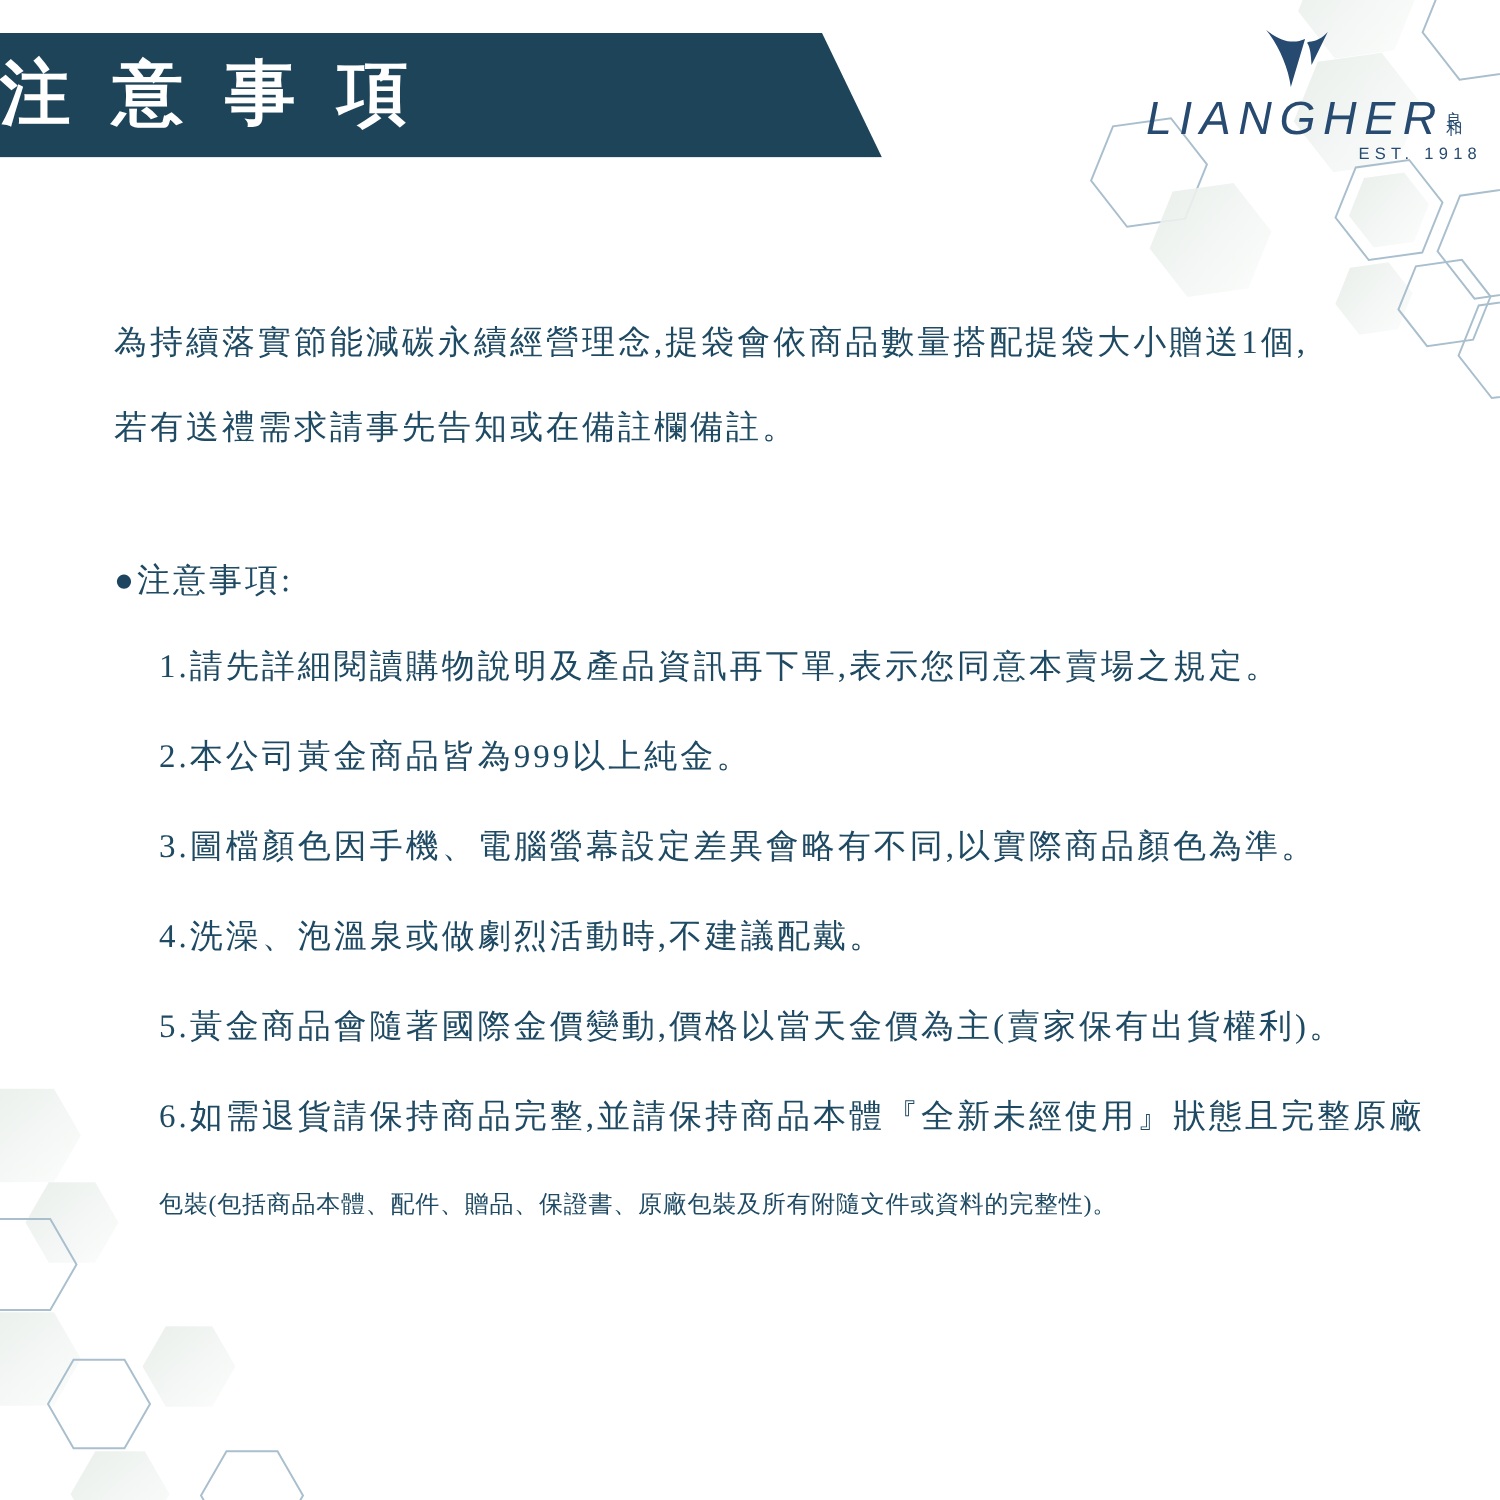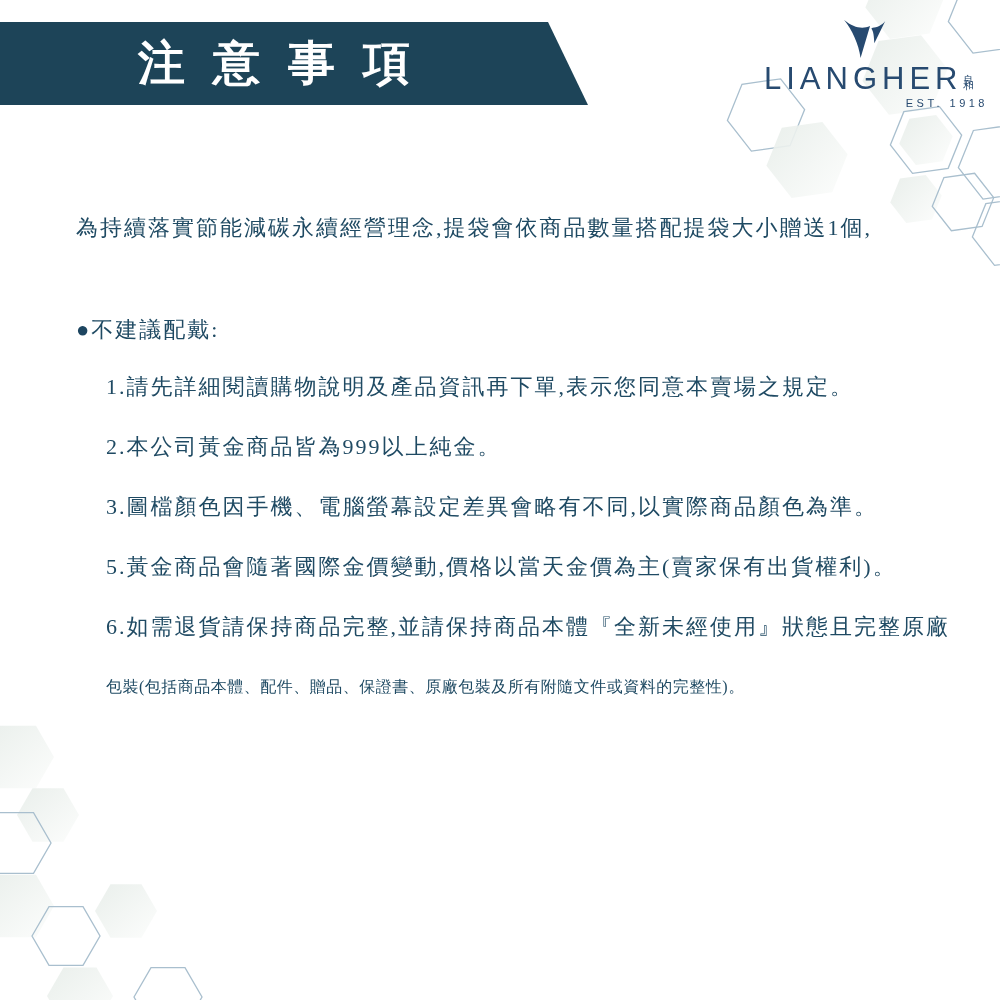--- a/index.html
+++ b/index.html
@@ -13,32 +13,32 @@
   svg.hexes polygon.o { fill:none; stroke:#a9bfce; stroke-width:1.3; }
   svg.hexes polygon.f { fill:url(#hexg); stroke:none; opacity:.9; }
 
   
   .banner {
     position:absolute; left:0; top:22px; width:588px; height:83px;
     background:#1d4458;
     clip-path:polygon(0 0, 93.2% 0, 100% 100%, 0 100%);
   }
   .banner h1 {
-    margin:0; padding-left:138px; line-height:83px;
+    margin:0; line-height:83px;
     font-size:47px; font-weight:bold; color:#ffffff; letter-spacing:28px;
     font-family:"Liberation Serif","DejaVu Serif",serif; white-space:nowrap;
   }
 
   
   .logo { position:absolute; left:738px; top:20px; width:250px; color:#274a70; }
   .logo .bird { display:block; width:44px; height:38px; margin:0 0 6px 104px; }
   .logo .wordrow { display:flex; align-items:flex-start; margin-left:26px; }
   .logo .wordmark {
     font-family:"Liberation Sans","DejaVu Sans",sans-serif;
-    font-size:31px; font-weight:400; letter-spacing:5px; line-height:30px; white-space:nowrap;
+    font-size:31px; font-weight:400; letter-spacing:5px; line-height:30px; white-space:nowrap;font-style:italic;
   }
   .logo .hanzi {
     writing-mode:vertical-rl; text-orientation:upright;
     font-size:11px; line-height:11px; letter-spacing:5px; margin-top:1px;
     font-family:"Liberation Serif","DejaVu Serif",serif;
   }
   .logo .est {
     font-family:"Liberation Sans","DejaVu Sans",sans-serif;
     font-size:11px; letter-spacing:3.5px; text-align:right; width:250px; margin-top:3px;
   }
@@ -98,23 +98,25 @@
     </svg>
     <div class="wordrow">
       <span class="wordmark">LIANGHER</span>
       <span class="hanzi">良和</span>
     </div>
     <div class="est">EST. 1918</div>
   </div>
 
   <div class="content">
     <p>為持續落實節能減碳永續經營理念,提袋會依商品數量搭配提袋大小贈送1個,</p>
+    <p>若有送禮需求請事先告知或在備註欄備註。</p>
 
-    <p class="head nh"><span class="bullet">●</span><span>不建議配戴:</span></p>
+    <p class="head nh"><span class="bullet">●</span><span>注意事項:</span></p>
     <p class="it">1.請先詳細閱讀購物說明及產品資訊再下單,表示您同意本賣場之規定。</p>
     <p class="it">2.本公司黃金商品皆為999以上純金。</p>
     <p class="it">3.圖檔顏色因手機、電腦螢幕設定差異會略有不同,以實際商品顏色為準。</p>
+    <p class="it">4.洗澡、泡溫泉或做劇烈活動時,不建議配戴。</p>
     <p class="it">5.黃金商品會隨著國際金價變動,價格以當天金價為主(賣家保有出貨權利)。</p>
     <p class="it">6.如需退貨請保持商品完整,並請保持商品本體『全新未經使用』狀態且完整原廠</p>
     <p class="it tight">包裝(包括商品本體、配件、贈品、保證書、原廠包裝及所有附隨文件或資料的完整性)。</p>
   </div>
 
 </div>
 
 </body></html>

